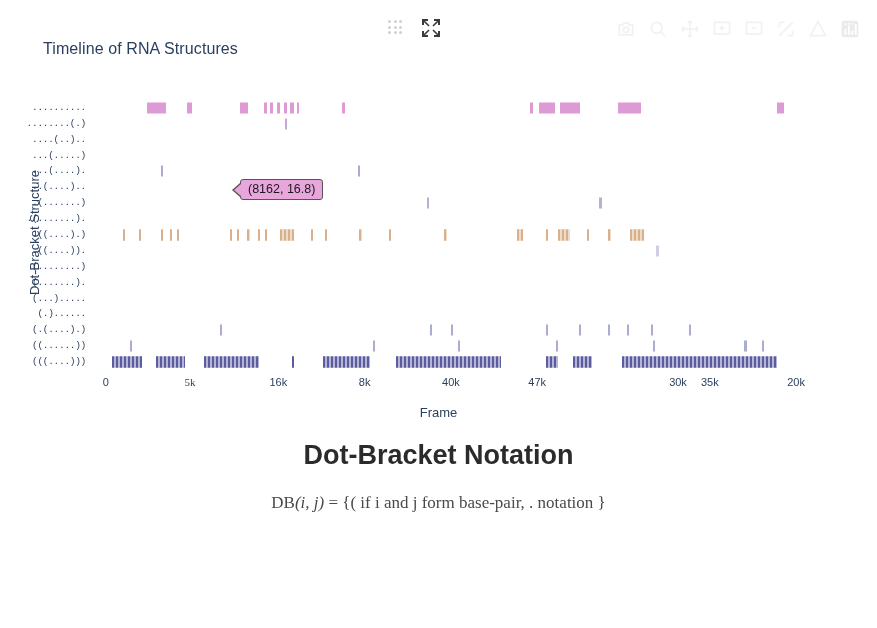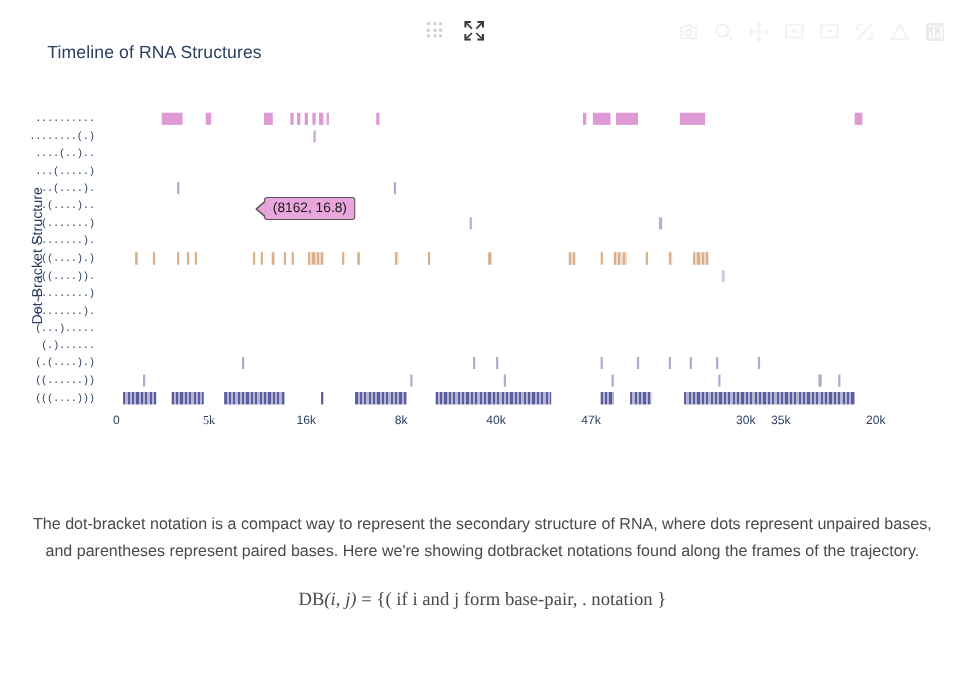--- a/index.html
+++ b/index.html
@@ -298,26 +298,27 @@
         <div class="xtick" style="left: 105.806px;">0</div>
         <div class="xtick" style="left: 190px; font-family: Liberation Serif, serif;">5k</div>
         <div class="xtick" style="left: 278.383px;">16k</div>
         <div class="xtick" style="left: 364.671px;">8k</div>
         <div class="xtick" style="left: 450.96px;">40k</div>
         <div class="xtick" style="left: 537.248px;">47k</div>
         <div class="xtick" style="left: 638px; margin-left: 40px;">30k</div>
         <div class="xtick" style="left: 709.825px; text-align: center;">35k</div>
         <div class="xtick" style="left: 796.113px;">20k</div>
       </div>
+    <div class="x-axis-title">Frame</div>
 
     <div class="tooltip">(8162, 16.8)</div>
   </div>
 
   <div class="section">
-    <p class="body">The dot-bracket notation is a compact way to represent the secondary structure of RNA, where dots represent unpaired bases, and parentheses represent paired bases. Here we're showing dotbracket notations found along the frames of the trajectory.</p>
+    <h2>Dot-Bracket Notation</h2>
     <div class="formula">
       <span class="up">DB</span><i>(i, j)</i>
       <span class="up">=</span>
       <span>{( if i and j form base-pair, . notation }</span>
     </div>
   </div>
 
 </div>
 
 </body></html>

